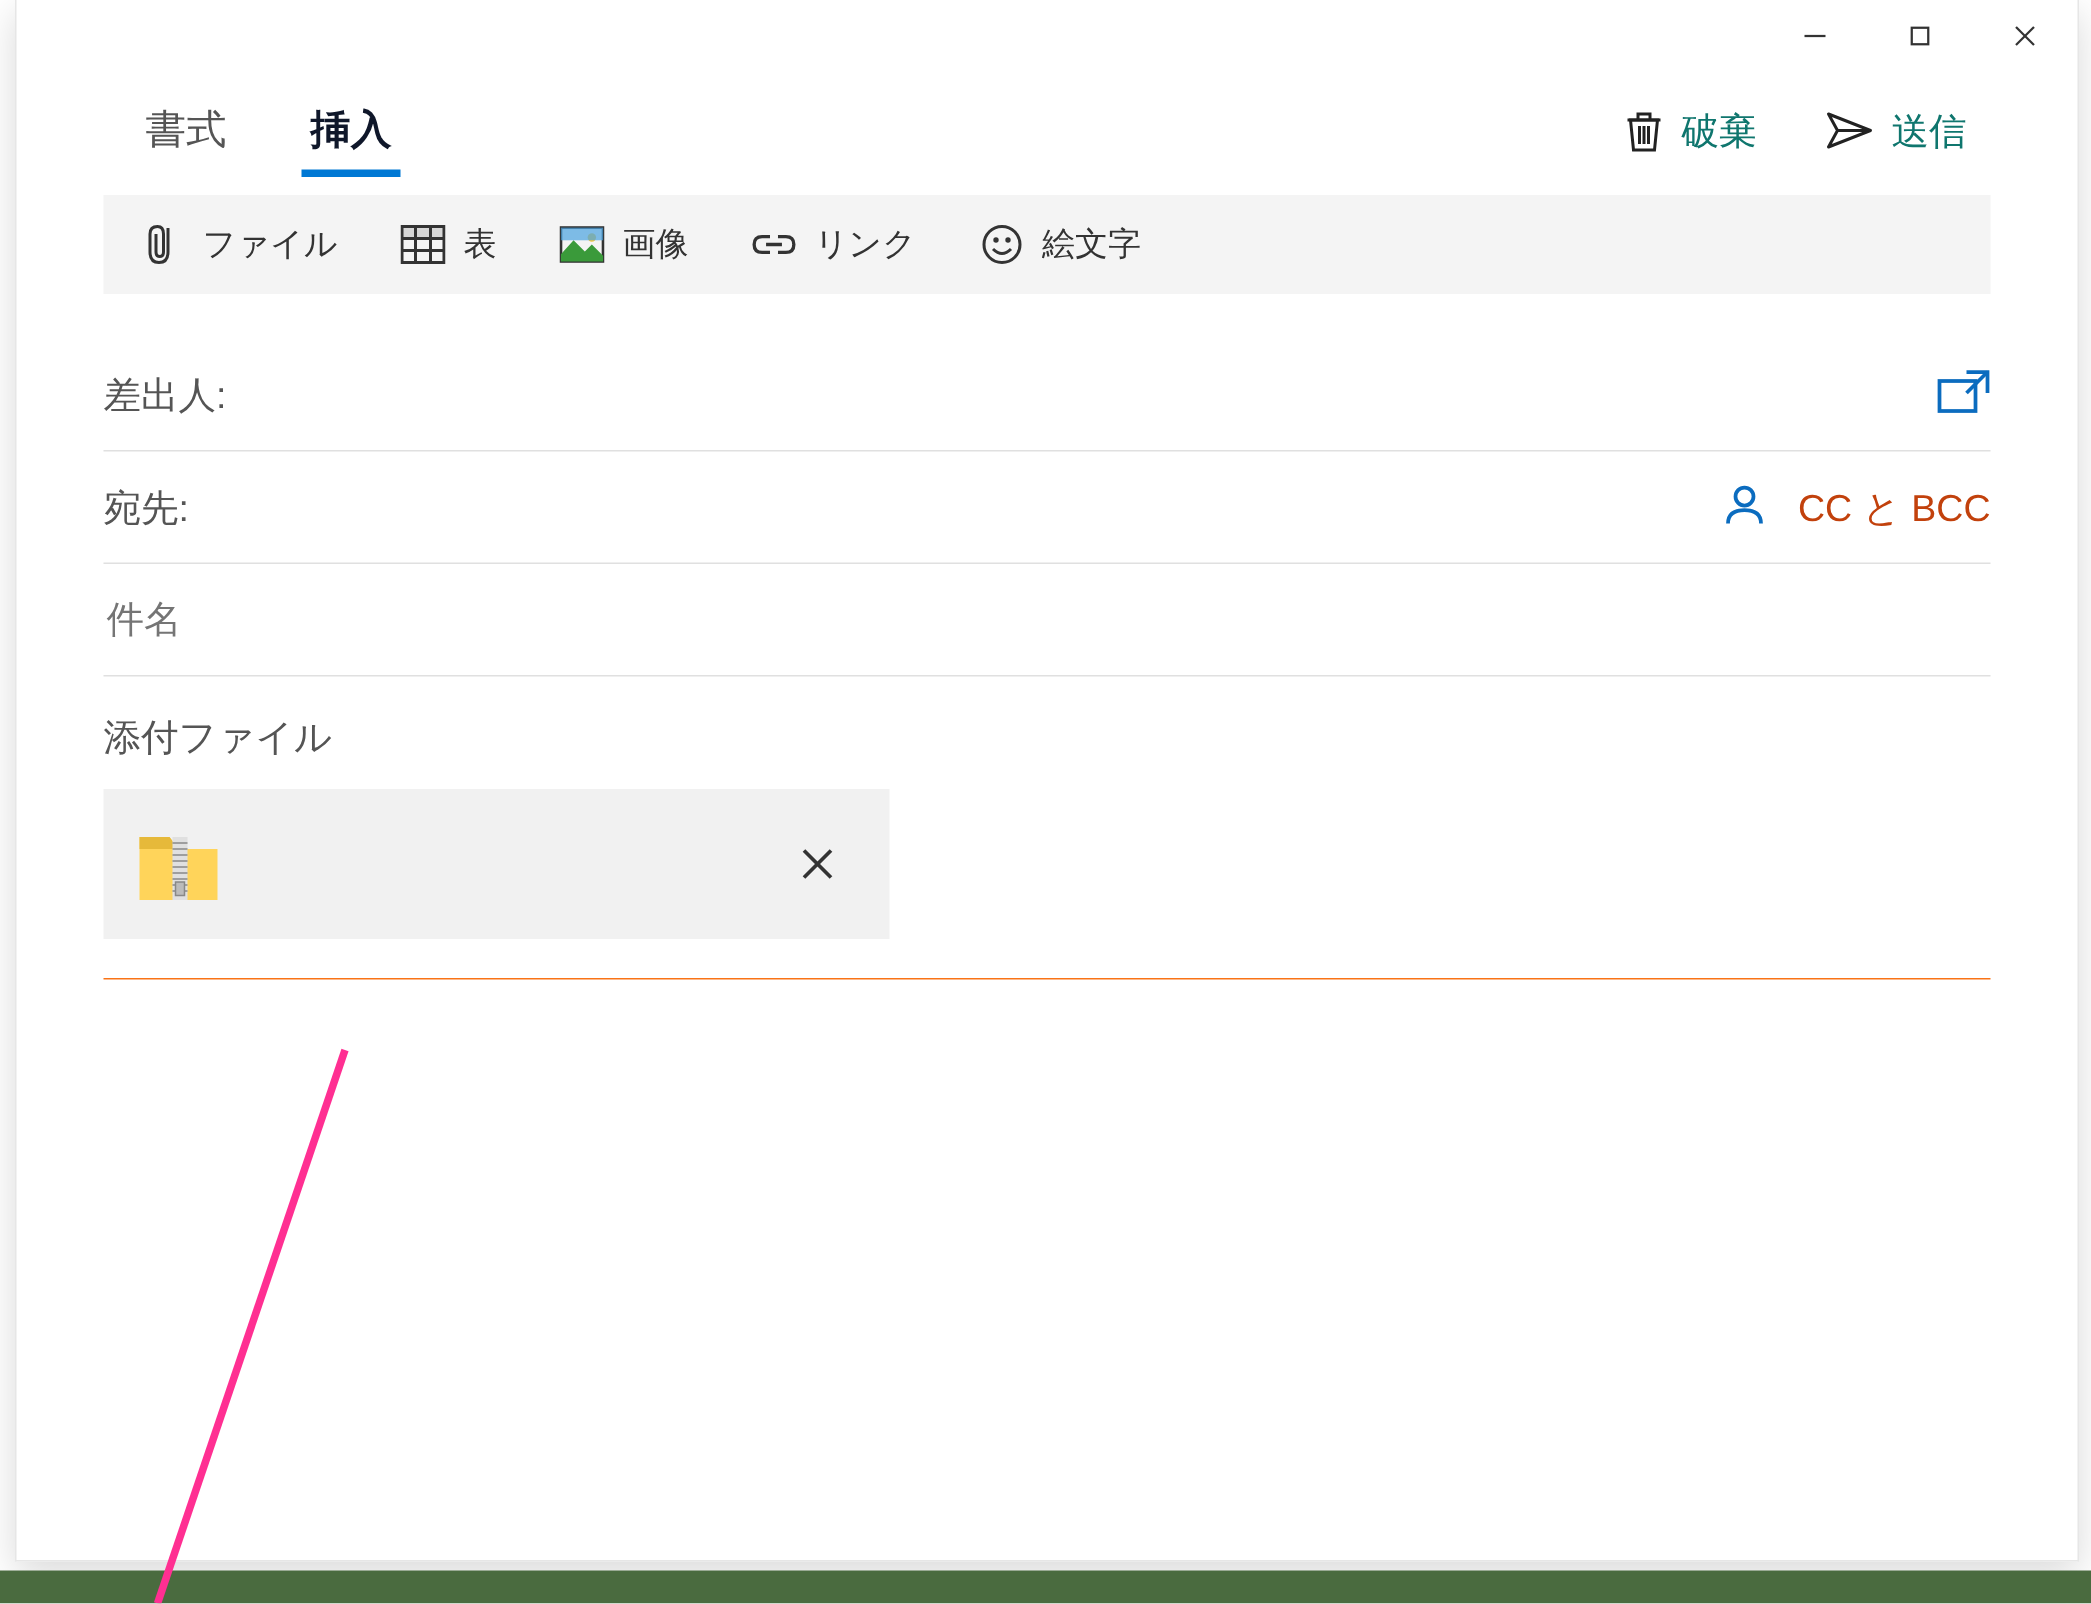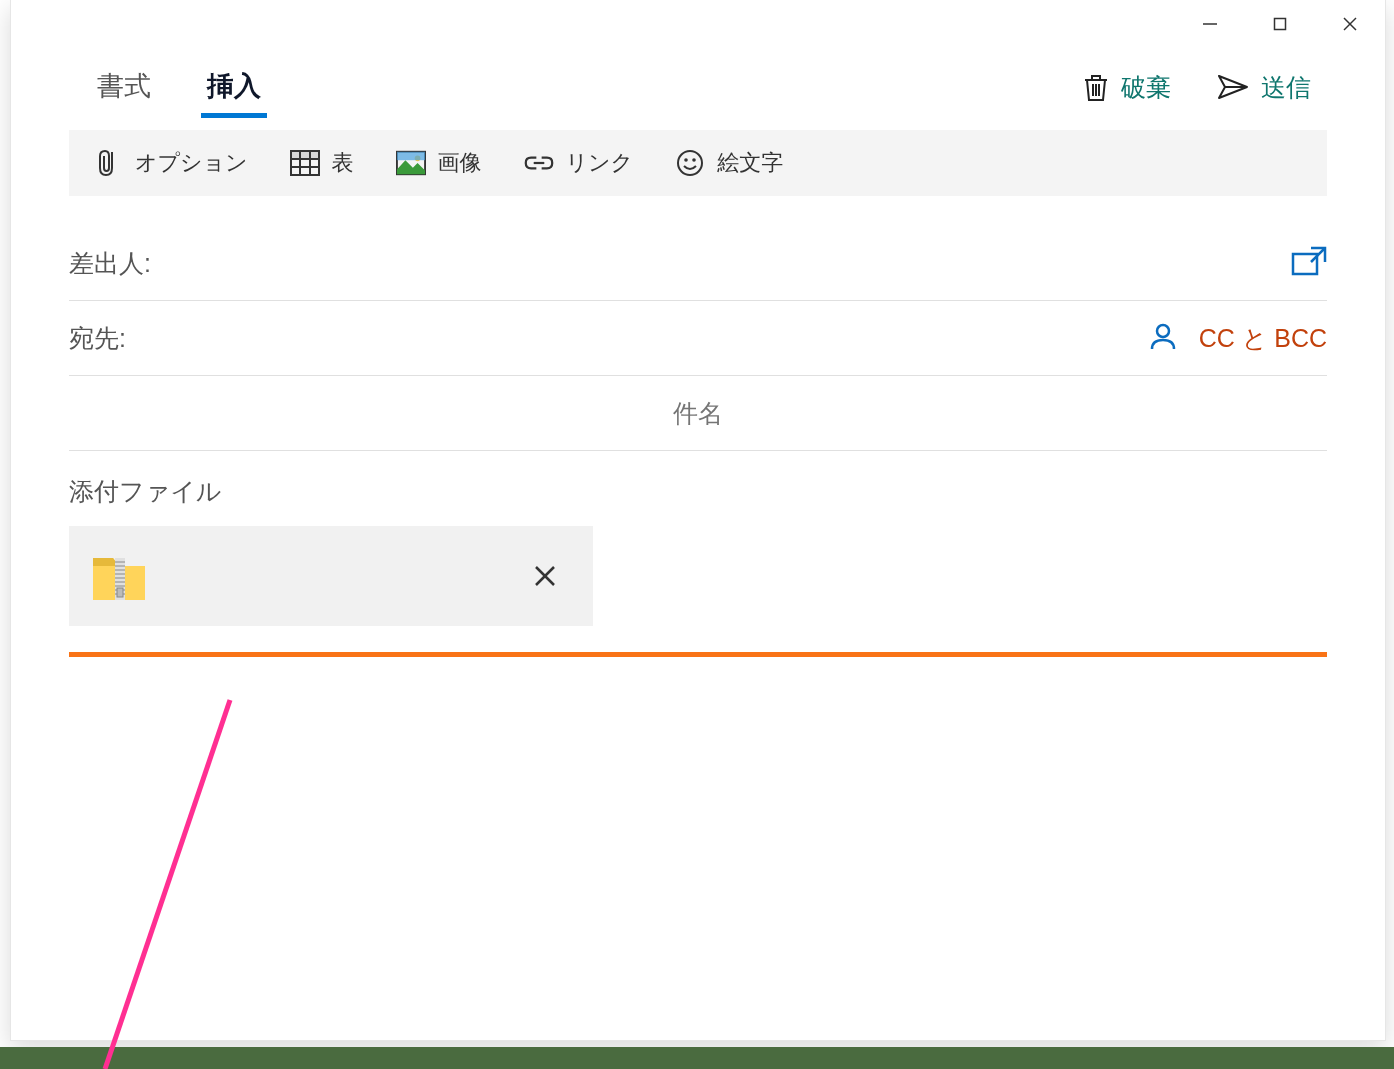--- a/index.html
+++ b/index.html
@@ -117,37 +117,36 @@
     color: #555;
     white-space: nowrap;
   }
   .field-input {
     flex: 1;
     border: none;
     outline: none;
     font-size: 25px;
     color: #222;
     background: transparent;
-    text-align: center;
   }
   .field-right {
     margin-left: auto;
     display: flex;
     align-items: center;
     gap: 22px;
   }
   .cc-bcc {
     color: #c2410c;
     font-size: 25px;
     white-space: nowrap;
   }
   
   .attach-section {
     margin: 24px 58px 0 58px;
-    border-bottom: 5px solid #f97316;
+    border-bottom: 1px solid #f97316;
     padding-bottom: 26px;
   }
   .attach-title {
     font-size: 25px;
     color: #555;
     margin-bottom: 18px;
   }
   .attach-card {
     display: inline-flex;
     align-items: center;
@@ -252,21 +251,21 @@
     </div>
   </div>
 
   <div class="toolbar">
     <div class="tool">
       <span class="ticon">
         <svg width="22" height="30" viewBox="0 0 22 30">
             <path d="M15 4 L15 20 Q15 27 9 27 Q3 27 3 20 L3 8 Q3 3 8 3 Q12 3 12 8 L12 20 Q12 23 9.5 23 Q7 23 7 20 L7 8" fill="none" stroke="#333" stroke-width="2"></path>
           </svg>
       </span>
-      <span>オプション</span>
+      <span>ファイル</span>
     </div>
     <div class="tool">
       <span class="ticon">
         <svg width="30" height="26" viewBox="0 0 30 26">
             <rect x="1" y="1" width="28" height="24" fill="none" stroke="#333" stroke-width="2"></rect>
             <line x1="1" y1="9" x2="29" y2="9" stroke="#333" stroke-width="2"></line>
             <line x1="1" y1="17" x2="29" y2="17" stroke="#333" stroke-width="2"></line>
             <line x1="10" y1="1" x2="10" y2="25" stroke="#333" stroke-width="2"></line>
             <line x1="20" y1="1" x2="20" y2="25" stroke="#333" stroke-width="2"></line>
             <rect x="1" y="1" width="28" height="7" fill="#333" opacity="0.15"></rect>

